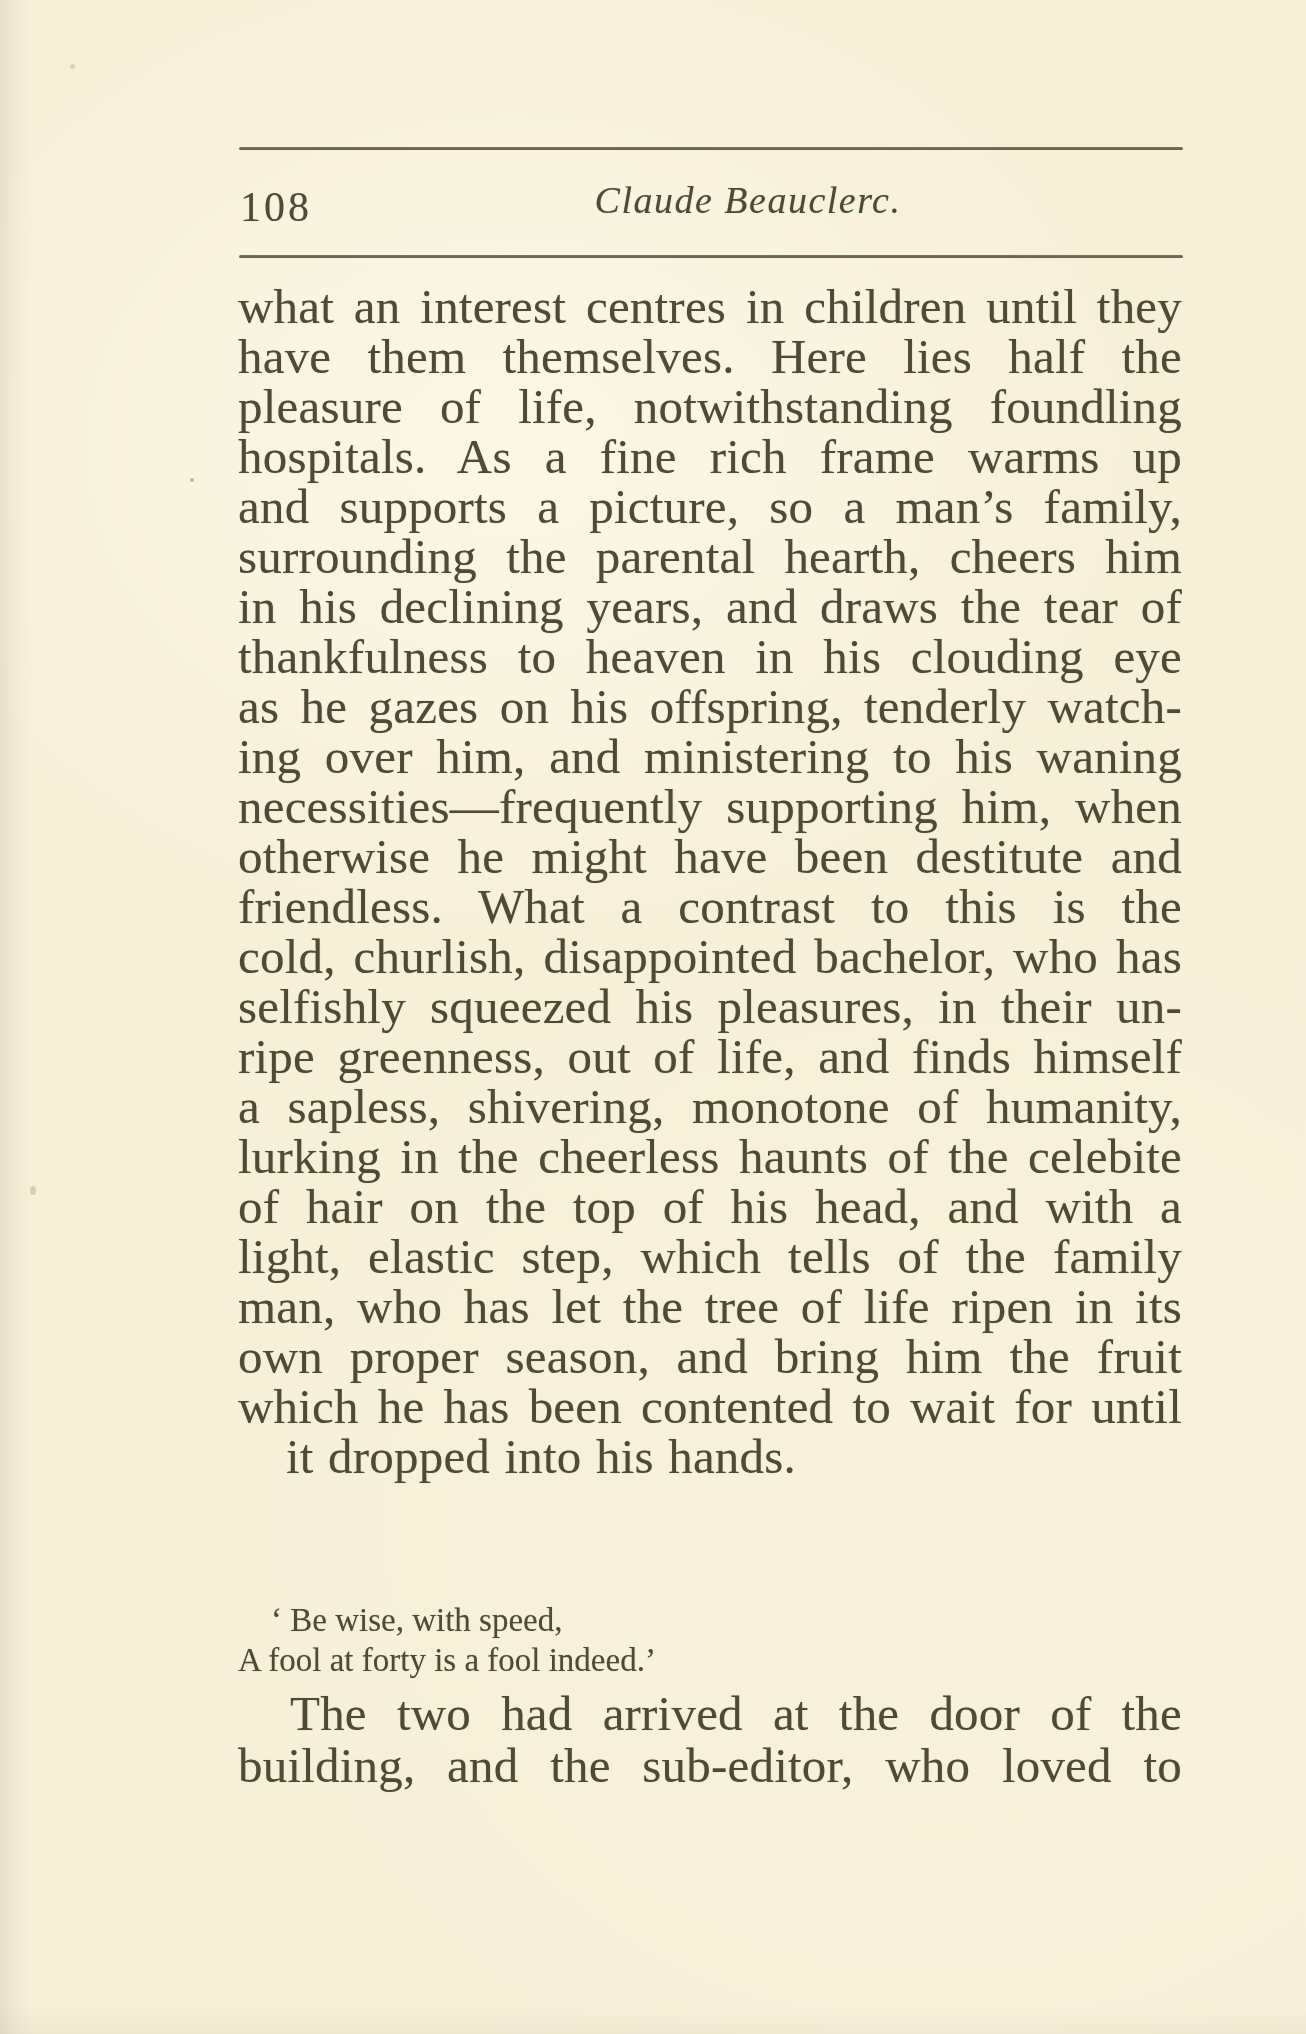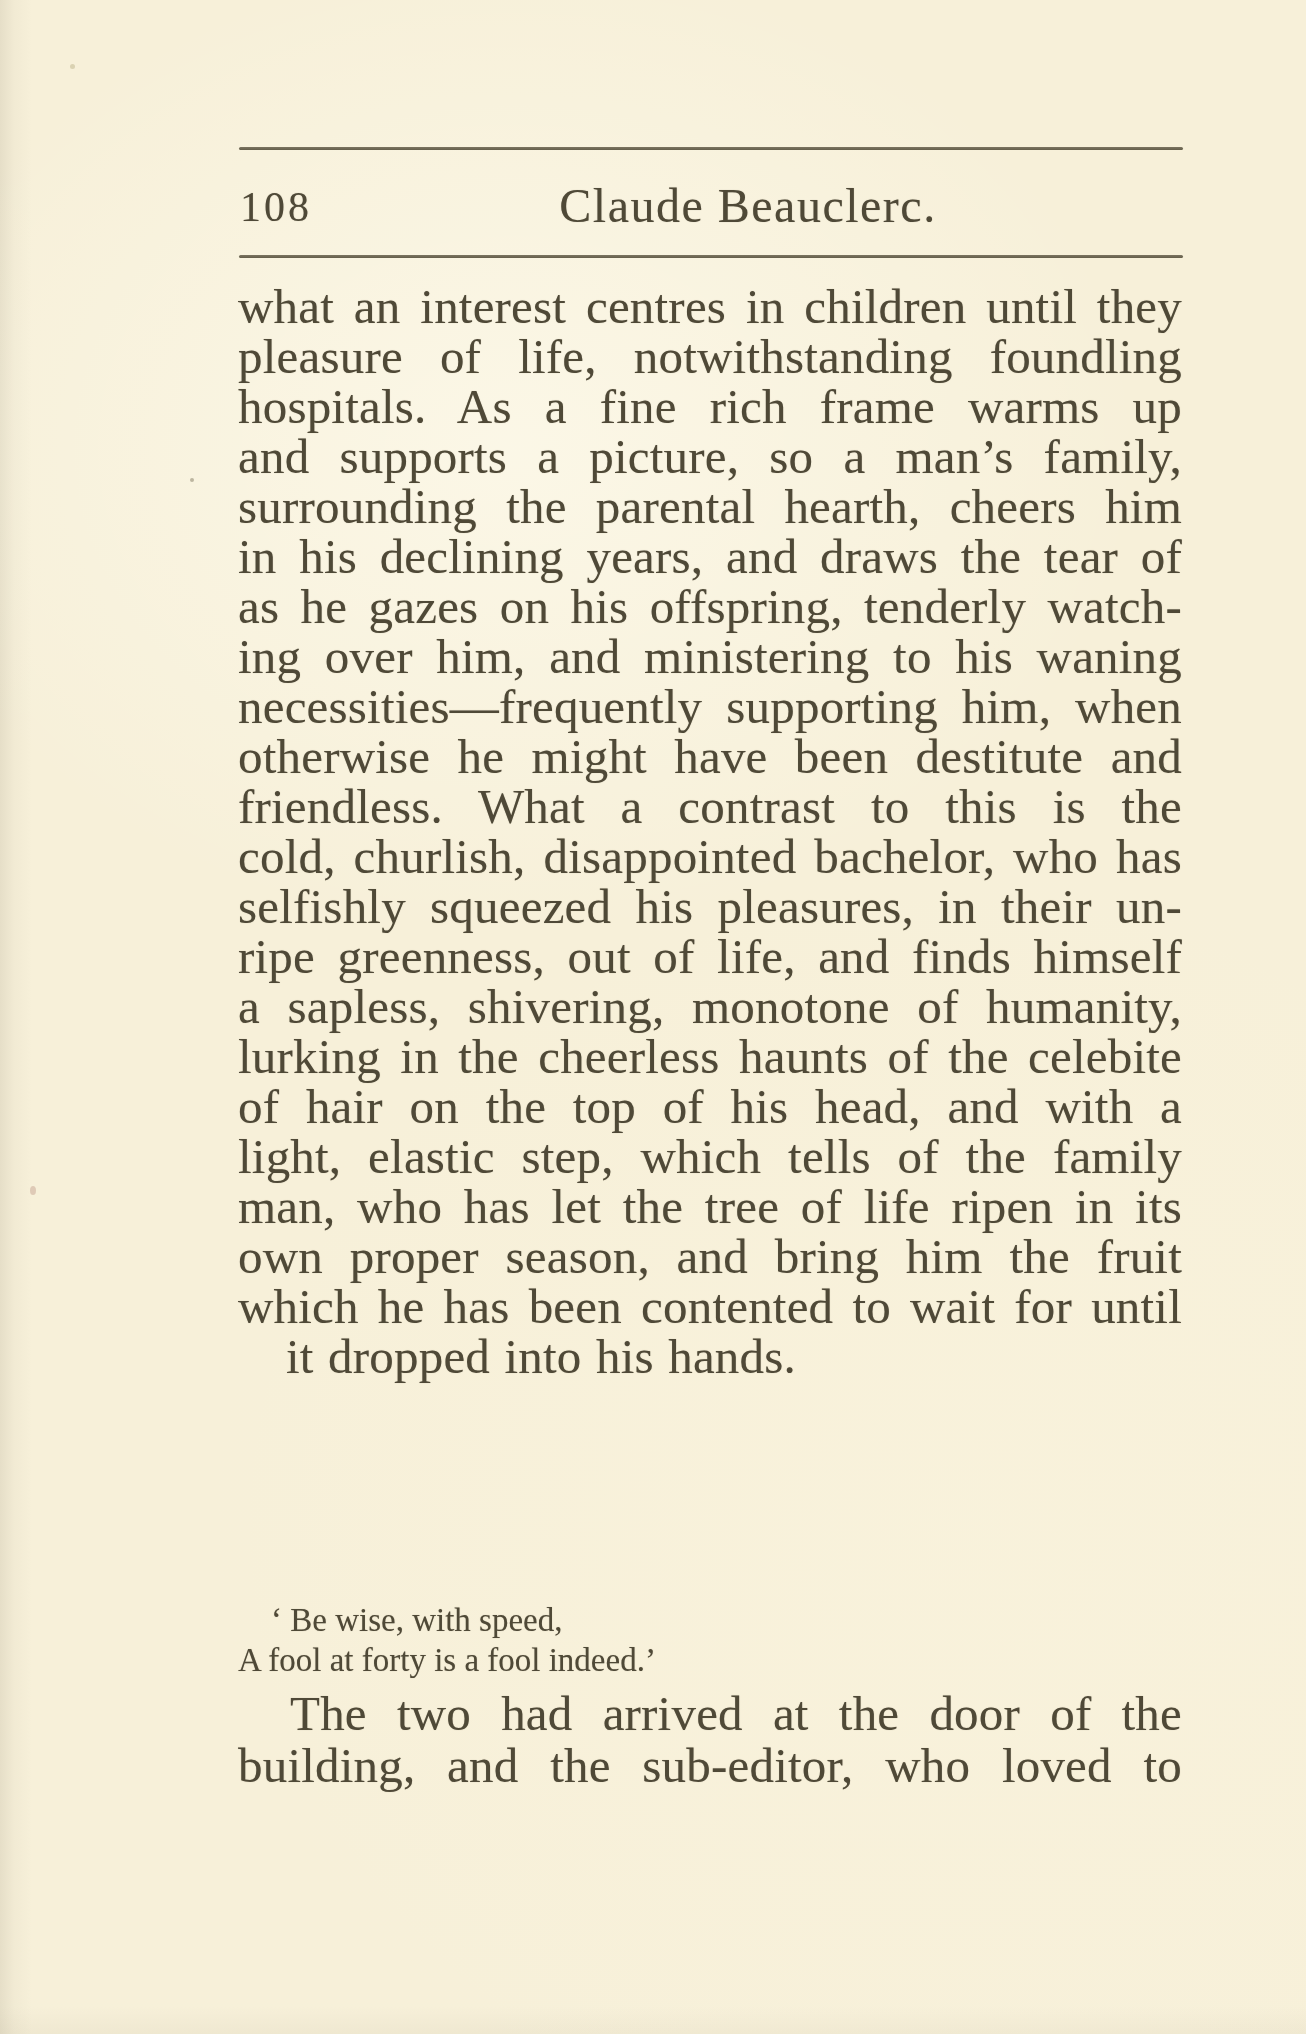--- a/index.html
+++ b/index.html
@@ -48,21 +48,22 @@
     top:5px;
     font-size:42px;
     letter-spacing:3px;
     text-shadow:0 0 1px rgba(80,73,56,0.35);
   }
   .title{
     position:absolute;
     left:50%;
     top:0;
     transform:translateX(calc(-50% + 38px));
-    font-size:48px;
+    font-style:italic;
+    font-size:38px;
     letter-spacing:1.5px;
     white-space:nowrap;
     text-shadow:0 0 1px rgba(80,73,56,0.35);
   }
   .body-block, .para2{
     position:absolute;
     left:238px;
     width:944px;
     font-size:49px;
     line-height:50px;
@@ -118,25 +119,27 @@
 
   <div class="header">
     <span class="pagenum">108</span>
     <span class="title">Claude Beauclerc.</span>
   </div>
 
   <div class="rule rule-bottom"></div>
 
   <div class="body-block">
       <div class="bline">what an interest centres in children until they</div>
+      <div class="bline">have them themselves. Here lies half the</div>
       <div class="bline">pleasure of life, notwithstanding foundling</div>
       <div class="bline">hospitals. As a fine rich frame warms up</div>
       <div class="bline">and supports a picture, so a man’s family,</div>
       <div class="bline">surrounding the parental hearth, cheers him</div>
       <div class="bline">in his declining years, and draws the tear of</div>
+      <div class="bline">thankfulness to heaven in his clouding eye</div>
       <div class="bline">as he gazes on his offspring, tenderly watch-</div>
       <div class="bline">ing over him, and ministering to his waning</div>
       <div class="bline">necessities—frequently supporting him, when</div>
       <div class="bline">otherwise he might have been destitute and</div>
       <div class="bline">friendless. What a contrast to this is the</div>
       <div class="bline">cold, churlish, disappointed bachelor, who has</div>
       <div class="bline">selfishly squeezed his pleasures, in their un-</div>
       <div class="bline">ripe greenness, out of life, and finds himself</div>
       <div class="bline">a sapless, shivering, monotone of humanity,</div>
       <div class="bline">lurking in the cheerless haunts of the celebite</div>

